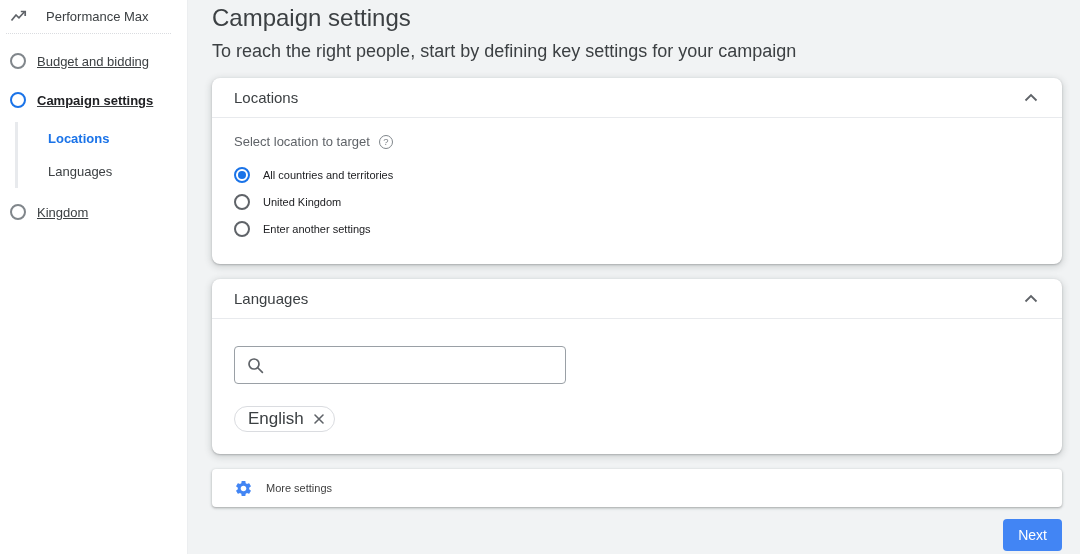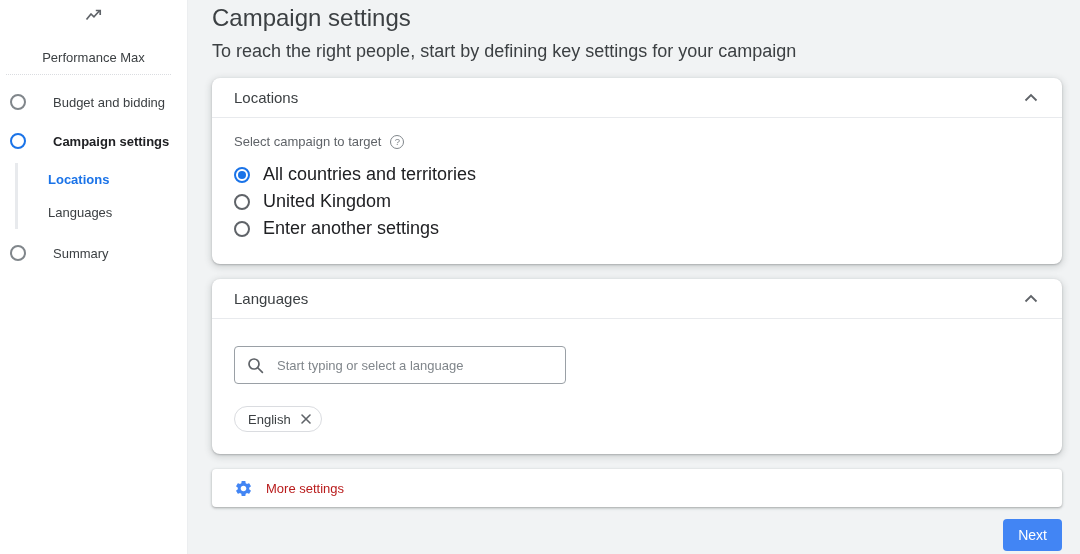--- a/index.html
+++ b/index.html
@@ -14,29 +14,29 @@
   .app { display: flex; width: 1080px; height: 554px; }
 
   
   .sidebar {
     width: 188px; flex-shrink: 0;
     background: #ffffff;
     border-right: 1px solid #eceef0;
     padding-top: 4px;
   }
   .sb-head {
-    display: flex; align-items: center; gap: 28px;
+    display: flex; align-items: center; gap: 19px;
     padding: 5px 10px 9px 10px;
-    font-size: 13px; color: #3c4043; flex-direction: column;
+    font-size: 13px; color: #3c4043;
   }
   .sb-divider { border-top: 1px dotted #dadce0; margin: 0 16px 0 6px; }
   .sb-step {
-    display: flex; align-items: center; gap: 27px;
+    display: flex; align-items: center; gap: 11px;
     padding: 0 10px; height: 32px; margin-top: 7px;
-    font-size: 13px; color: #3c4043; cursor: pointer;
+    font-size: 13px; color: #3c4043; cursor: pointer; text-decoration: underline;
   }
   .sb-step.active .sb-label { font-weight: bold; color: #202124; }
   .sb-circle {
     width: 16px; height: 16px; border-radius: 50%;
     border: 2px solid #80868b; flex-shrink: 0; background: #fff;
   }
   .sb-circle.blue { border-color: #1a73e8; }
   .sb-sub {
     border-left: 3px solid #e8eaed;
     margin: 6px 0 2px 15px;
@@ -69,21 +69,21 @@
   .card-body { padding: 14px 22px 22px; }
   .q-row { display: flex; align-items: center; gap: 9px; font-size: 13px; color: #5f6368; margin: 2px 0 12px; }
   .help-icon {
     width: 14px; height: 14px; border-radius: 50%;
     border: 1.2px solid #80868b; color: #80868b;
     display: inline-flex; align-items: center; justify-content: center;
     font-size: 9.5px; cursor: pointer; flex-shrink: 0;
   }
   .help-icon::after { content: "?"; }
 
-  .radio-row { display: flex; align-items: center; gap: 13px; height: 27px; font-size: 18px; color: #202124; cursor: pointer; }
+  .radio-row { display: flex; align-items: center; gap: 13px; height: 27px; font-size: 11px; color: #202124; cursor: pointer; }
   .radio {
     width: 16px; height: 16px; border-radius: 50%;
     border: 2px solid #5f6368; position: relative; flex-shrink: 0;
   }
   .radio.selected { border-color: #1a73e8; }
   .radio.selected::after {
     content: ""; position: absolute; left: 2px; top: 2px; right: 2px; bottom: 2px;
     border-radius: 50%; background: #1a73e8;
   }
 
@@ -98,31 +98,31 @@
     font-family: "Liberation Sans", sans-serif;
     font-size: 13px; color: #3c4043; background: transparent;
   }
   .search-input::placeholder { color: #80868b; }
 
   .chip {
     display: inline-flex; align-items: center; gap: 9px;
     height: 26px; padding: 0 9px 0 13px;
     border: 1px solid #dadce0; border-radius: 14px;
     margin-top: 22px; background: #fff;
-    font-size: 13px; color: #3c4043; cursor: pointer;
+    font-size: 17px; color: #3c4043; cursor: pointer;
   }
   .chip-x { background: none; border: none; padding: 0; display: flex; cursor: pointer; }
 
   .more-bar {
     background: #fff; border-radius: 4px;
     box-shadow: 0 1px 2px rgba(60,64,67,.30), 0 1px 3px 1px rgba(60,64,67,.12);
     height: 38px; display: flex; align-items: center; gap: 13px;
     padding: 0 22px; margin-bottom: 12px; cursor: pointer;
   }
-  .more-label { font-size: 13px; color: #b91c1c; font-weight: 500; }
+  .more-label { font-size: 11px; color: #404040; font-weight: 500; }
 
   .footer { display: flex; justify-content: flex-end; }
   .next-btn {
     background: #4285f4; color: #fff;
     border: none; border-radius: 4px;
     font-family: "Liberation Sans", sans-serif;
     font-size: 14px; padding: 8px 15px; cursor: pointer;
   }
 </style>
 </head>
@@ -157,42 +157,42 @@
         <span>Locations</span>
       </div>
       <div class="sb-subitem">
         <span>Languages</span>
       </div>
     </div>
 
 
     <div class="sb-step" style="margin-top:8px;">
       <span class="sb-circle"></span>
-      <span class="sb-label">Summary</span>
+      <span class="sb-label">Kingdom</span>
     </div>
   </nav>
 
   <main class="main">
     <h1 class="page-title">Campaign settings</h1>
     <div class="page-sub">To reach the right people, start by defining key settings for your campaign</div>
 
     <section class="card">
       <div class="card-header">
         <span>Locations</span>
         <button class="chev-btn">
           <span style="display:flex;">
             <svg width="14" height="9" viewBox="0 0 14 9" fill="none">
               <path d="M1.5 7.5 L7 2 L12.5 7.5" stroke="#5f6368" stroke-width="1.8" fill="none"></path>
             </svg>
           </span>
         </button>
       </div>
       <div class="card-body">
         <div class="q-row">
-          <span>Select campaign to target</span>
+          <span>Select location to target</span>
           <span class="help-icon"></span>
         </div>
         <div class="radio-row">
           <span class="radio selected"></span>
           <span>All countries and territories</span>
         </div>
         <div class="radio-row">
           <span class="radio"></span>
           <span>United Kingdom</span>
         </div>
@@ -215,21 +215,20 @@
         </button>
       </div>
       <div class="card-body">
         <div class="search-box">
           <span style="display:flex;">
             <svg width="17" height="17" viewBox="0 0 17 17" fill="none">
               <circle cx="7" cy="7" r="5" stroke="#5f6368" stroke-width="1.7"></circle>
               <path d="M11 11 L15.4 15.4" stroke="#5f6368" stroke-width="1.7" stroke-linecap="round"></path>
             </svg>
           </span>
-          <input class="search-input" type="text" placeholder="Start typing or select a language" style="">
         </div>
         <div class="chip">
           <span>English</span>
           <button class="chip-x">
             <span style="display:flex;">
               <svg width="12" height="12" viewBox="0 0 12 12" fill="none">
                 <path d="M2 2 L10 10 M10 2 L2 10" stroke="#5f6368" stroke-width="1.6" stroke-linecap="round"></path>
               </svg>
             </span>
           </button>

